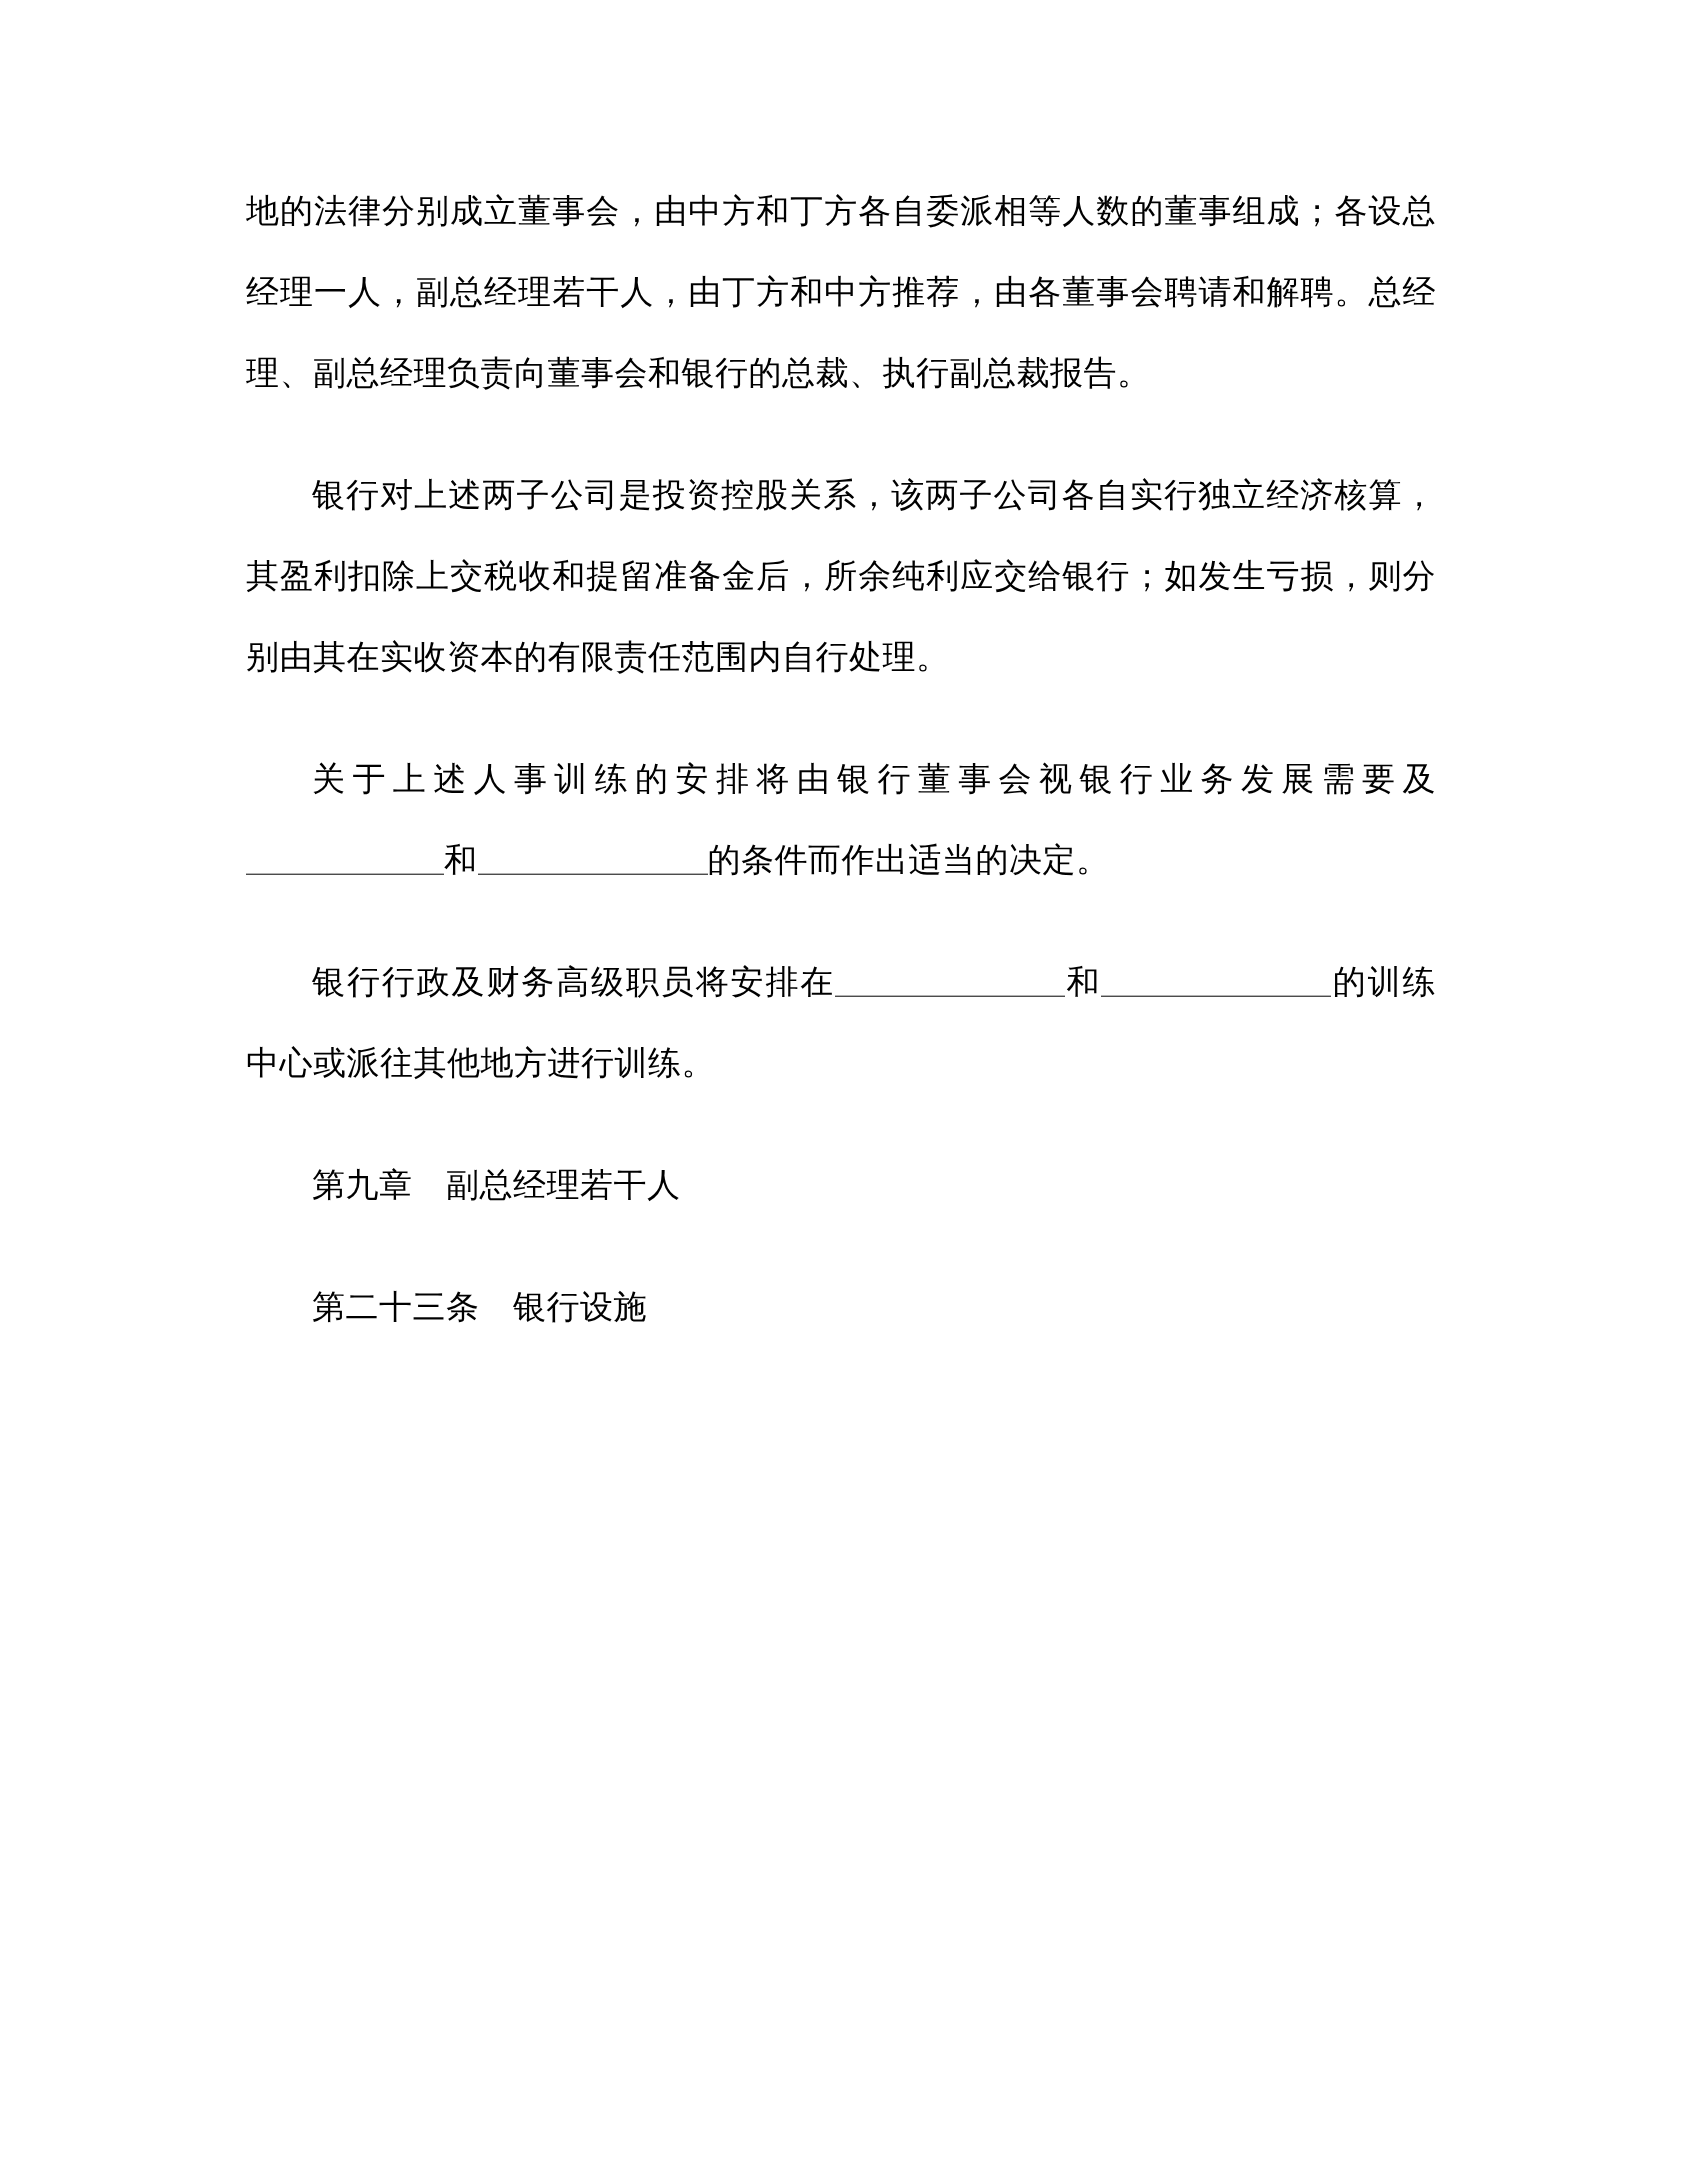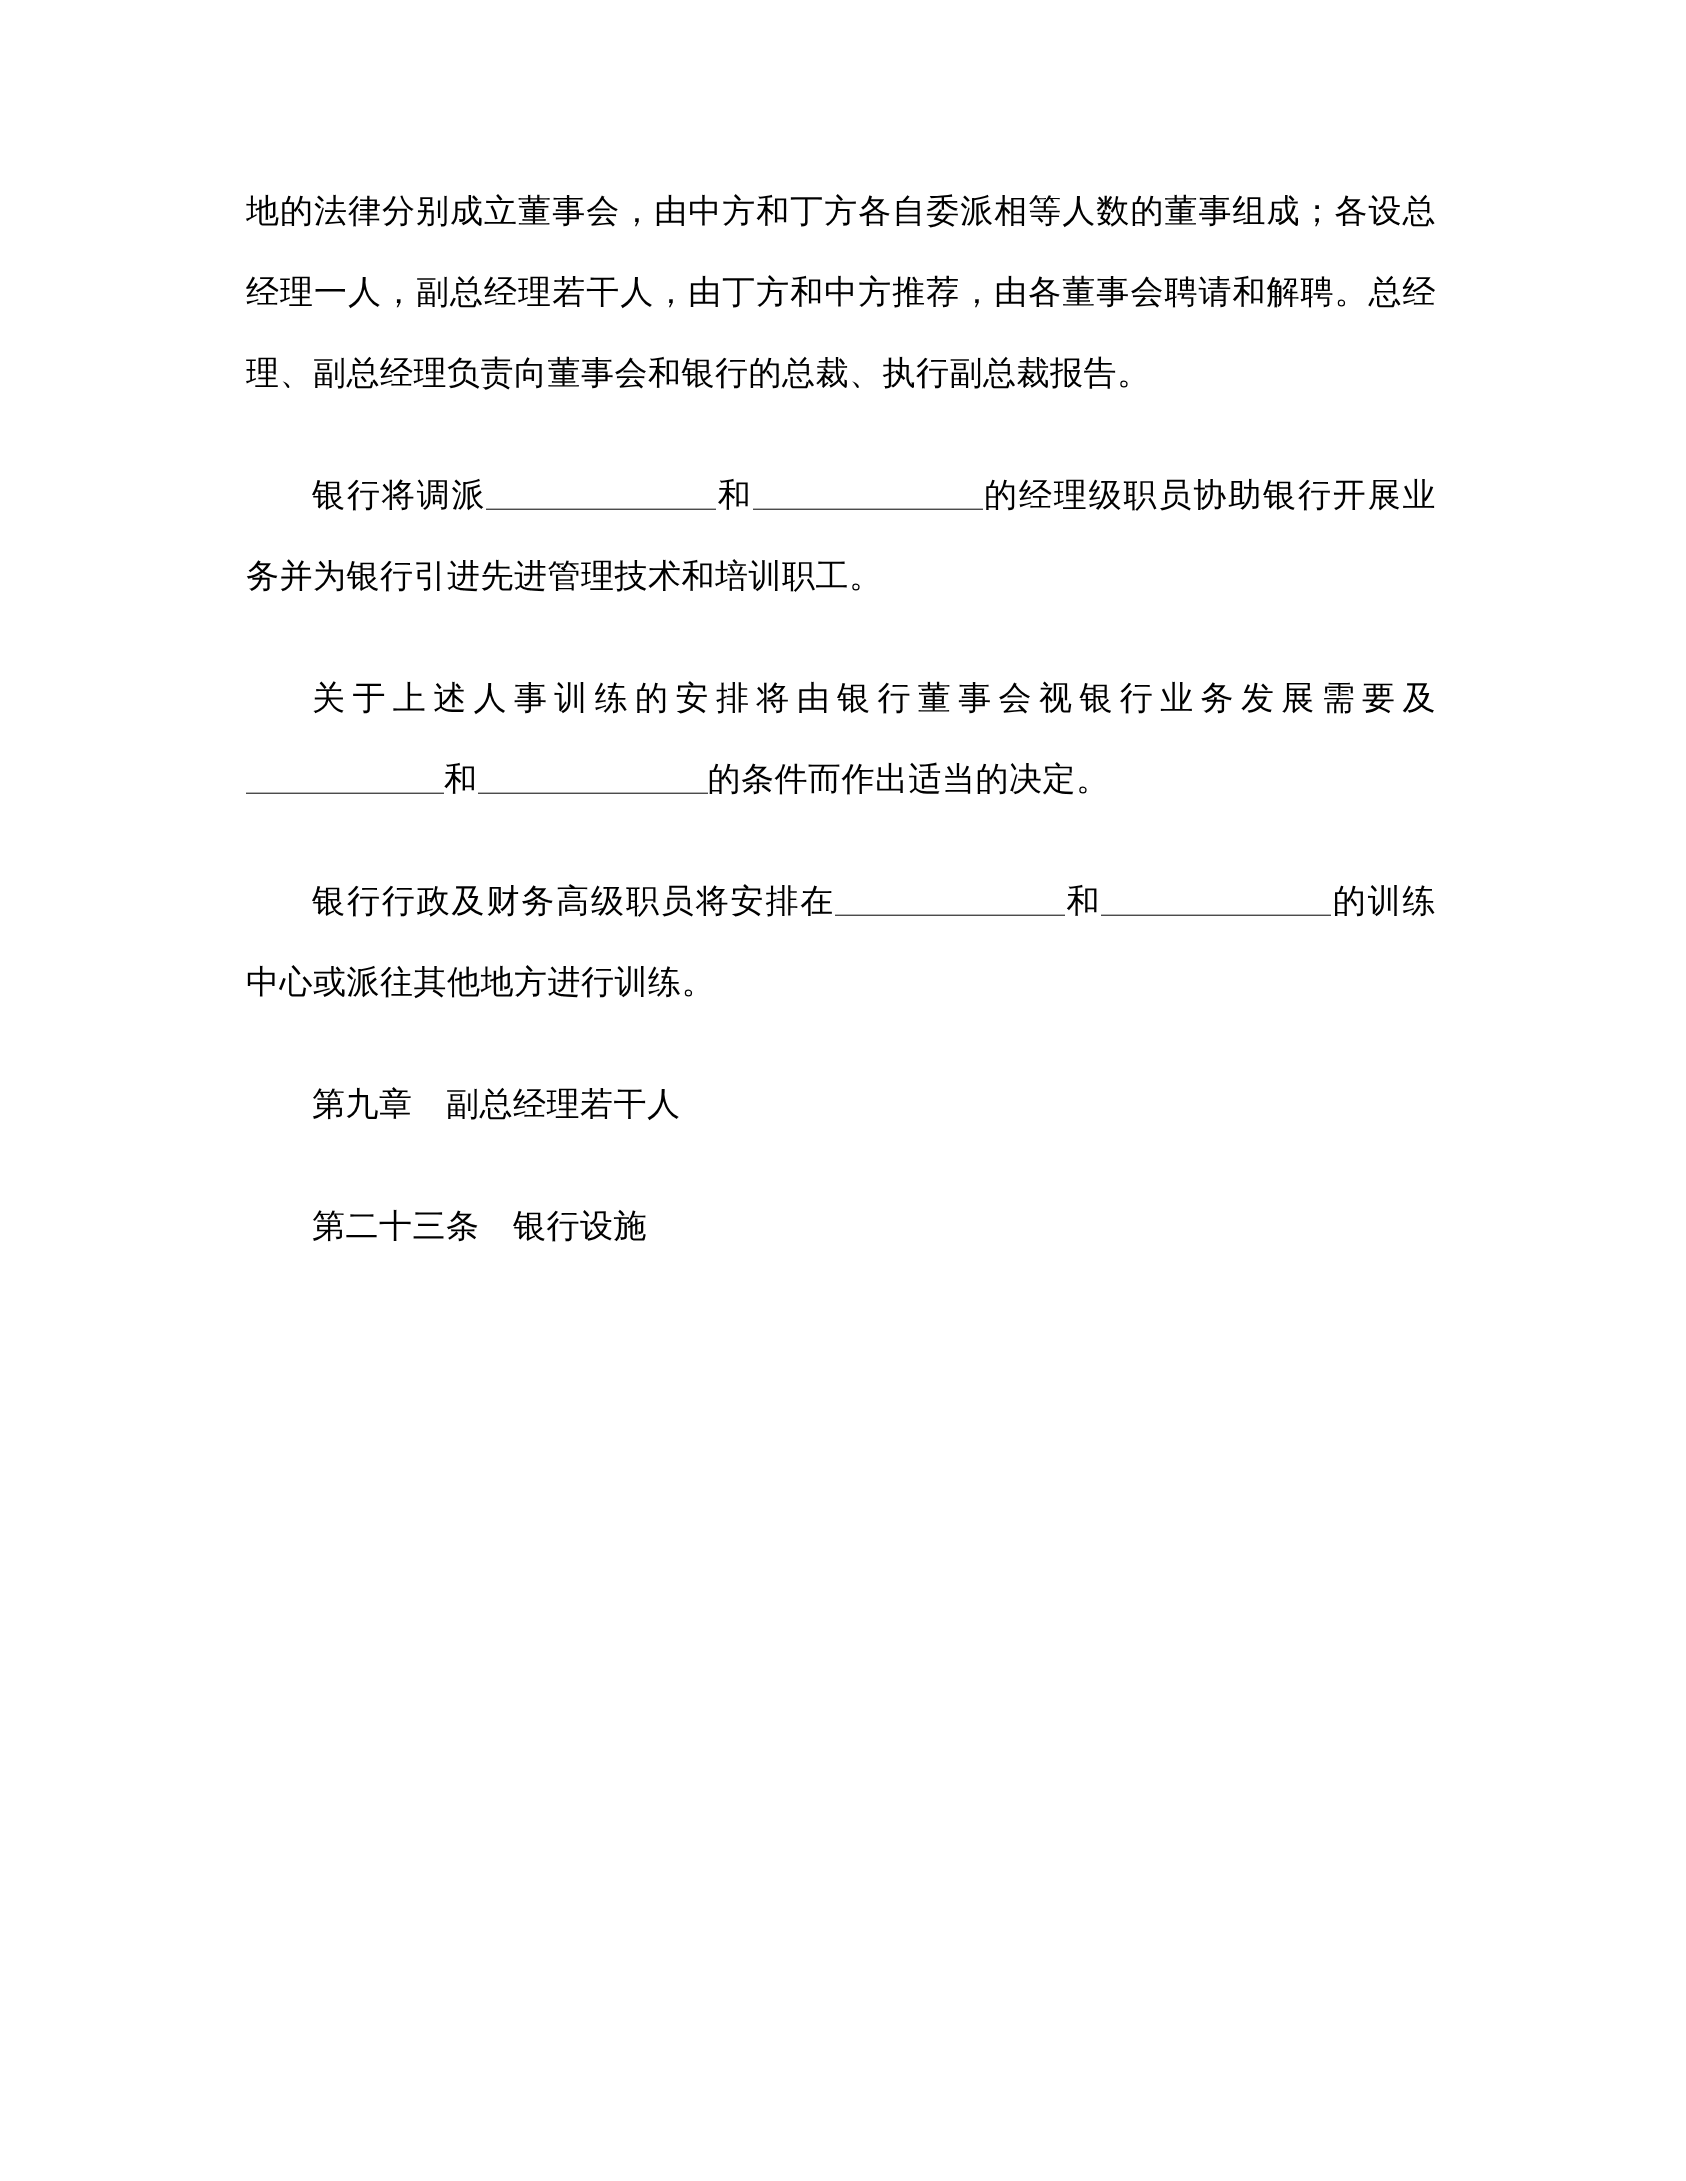--- a/index.html
+++ b/index.html
@@ -45,20 +45,20 @@
     border-bottom: 1.8px solid #000000;
     transform: translateY(3.7px);
   }
 </style>
 </head>
 <body>
 
 <div class="page">
   <div class="doc-content">
       <p class=""><span>地的法律分别成立董事会，由中方和丁方各自委派相等人数的董事组成；各设总经理一人，副总经理若干人，由丁方和中方推荐，由各董事会聘请和解聘。总经理、副总经理负责向董事会和银行的总裁、执行副总裁报告。</span></p>
-      <p class="indent"><span>银行将调派</span><span class="blank-line" style="width: 230px;"></span><span>和</span><span class="blank-line" style="width: 230px;"></span><span>的经理级职员协助银行开展业务并为银行引进先进管理技术和培训职工。</span></p>
+      <p class="indent"><span>银行对上述两子公司是投资控股关系，该两子公司各自实行独立经济核算，其盈利扣除上交税收和提留准备金后，所余纯利应交给银行；如发生亏损，则分别由其在实收资本的有限责任范围内自行处理。</span></p>
       <p class="indent"><span>关于上述人事训练的安排将由银行董事会视银行业务发展需要及</span><span class="blank-line" style="width: 198px;"></span><span>和</span><span class="blank-line" style="width: 230px;"></span><span>的条件而作出适当的决定。</span></p>
       <p class="indent"><span>银行行政及财务高级职员将安排在</span><span class="blank-line" style="width: 230px;"></span><span>和</span><span class="blank-line" style="width: 230px;"></span><span>的训练中心或派往其他地方进行训练。</span></p>
       <p class="heading"><span>第九章　副总经理若干人</span></p>
       <p class="heading"><span>第二十三条　银行设施</span></p>
     </div>
 </div>
 
 
 </body></html>

